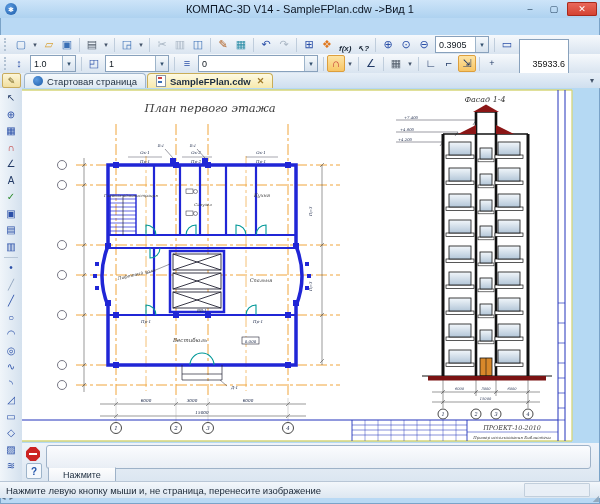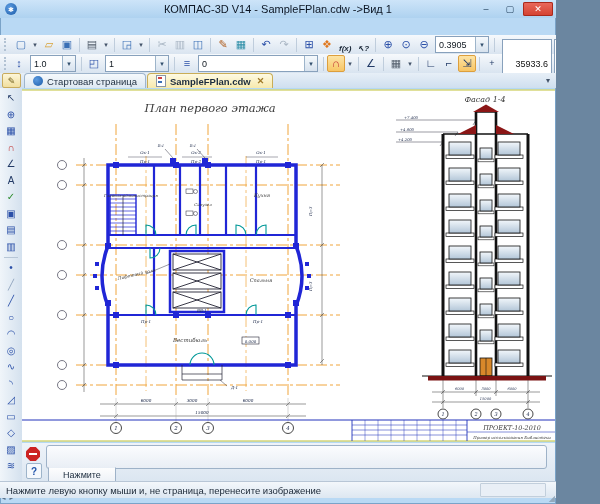--- a/index.html
+++ b/index.html
@@ -1,16 +1,16 @@
 <!DOCTYPE html>
 <html><head>
 <meta charset="utf-8">
 <style>
   html,body{margin:0;padding:0;background:#6b86a0;font-family:"Liberation Sans",sans-serif;}
-  .window{position:relative;width:556px;height:504px;background:#b9d9f4;overflow:hidden;
+  .window{position:relative;width:600px;height:504px;background:#b9d9f4;overflow:hidden;
     box-shadow:0 0 0 1px #7aa3c8 inset;font-size:11px;color:#111;}
   
   .titlebar{position:absolute;left:0;top:0;right:0;height:18px;
     background:linear-gradient(#cde4f9,#aed2f0);display:flex;align-items:center;}
   .appicon{width:12px;height:12px;border-radius:50%;margin-left:5px;
     background:radial-gradient(circle at 35% 35%,#5a9ae0,#1c5ca8);display:flex;align-items:center;justify-content:center;
     color:#fff;font-size:7px;line-height:1;}
   .title-text{position:absolute;left:0;right:0;text-align:center;font-size:11px;color:#0c1624;}
   .winbtns{margin-left:auto;display:flex;align-items:center;height:100%;z-index:2;}
   .wbtn{width:22px;height:14px;display:flex;align-items:center;justify-content:center;
@@ -32,21 +32,21 @@
   .ti.caret{width:8px;font-size:7px;color:#44546a;}
   .ti.dis{color:#a9b6c4 !important;}
   .ti.hl{background:linear-gradient(#fde4a5,#f7c565);border-color:#dd9f3d;}
   .tsep{width:1px;height:14px;background:#bfcddc;margin:0 3px;flex:none;}
   .combo{display:inline-flex;height:15px;border:1px solid #88a1bc;background:#fff;align-items:center;
     margin:0 2px;flex:none;}
   .combo .val{padding:0 3px;font-size:9px;color:#101820;flex:1;text-align:left;}
   .combo .arr{width:12px;align-self:stretch;background:linear-gradient(#f5f9fc,#d7e2ee);
     border-left:1px solid #9db4ca;font-size:7px;display:flex;align-items:center;justify-content:center;color:#33506e;}
   .field{height:13px;border:1px solid #88a1bc;background:#fff;font-size:9px;display:flex;
-    align-items:center;justify-content:flex-end;padding:17px 3px;margin:0 1px;flex:none;}
+    align-items:center;justify-content:flex-end;padding:17px 3px;margin:0 18px;flex:none;}
   
   .tabbar{position:absolute;left:0;top:73px;right:0;height:15px;background:linear-gradient(#e7eff7,#cfdfef);
     border-bottom:1px solid #8ea6bf;display:flex;align-items:flex-end;}
   .treebtn{width:17px;height:13px;margin:0 3px 0 2px;background:linear-gradient(#fdf6d8,#f1dfa0);
     border:1px solid #c8ab5e;border-radius:2px;display:flex;align-items:center;justify-content:center;font-size:9px;color:#6b5a14;}
   .tab{display:flex;align-items:center;height:14px;padding:0 8px;margin-right:1px;font-size:9.5px;
     border:1px solid #9fb5cc;border-bottom:none;border-radius:4px 4px 0 0;background:linear-gradient(#f5f9fc,#dde8f2);color:#1b2b3d;}
   .tab.active{background:linear-gradient(#fefae2,#f7e9ad);border-color:#c9ad57;font-weight:bold;}
   .tabico{width:10px;height:10px;border-radius:50%;margin-right:4px;
     background:radial-gradient(circle at 35% 35%,#5a9ae0,#1c5ca8);flex:none;}

